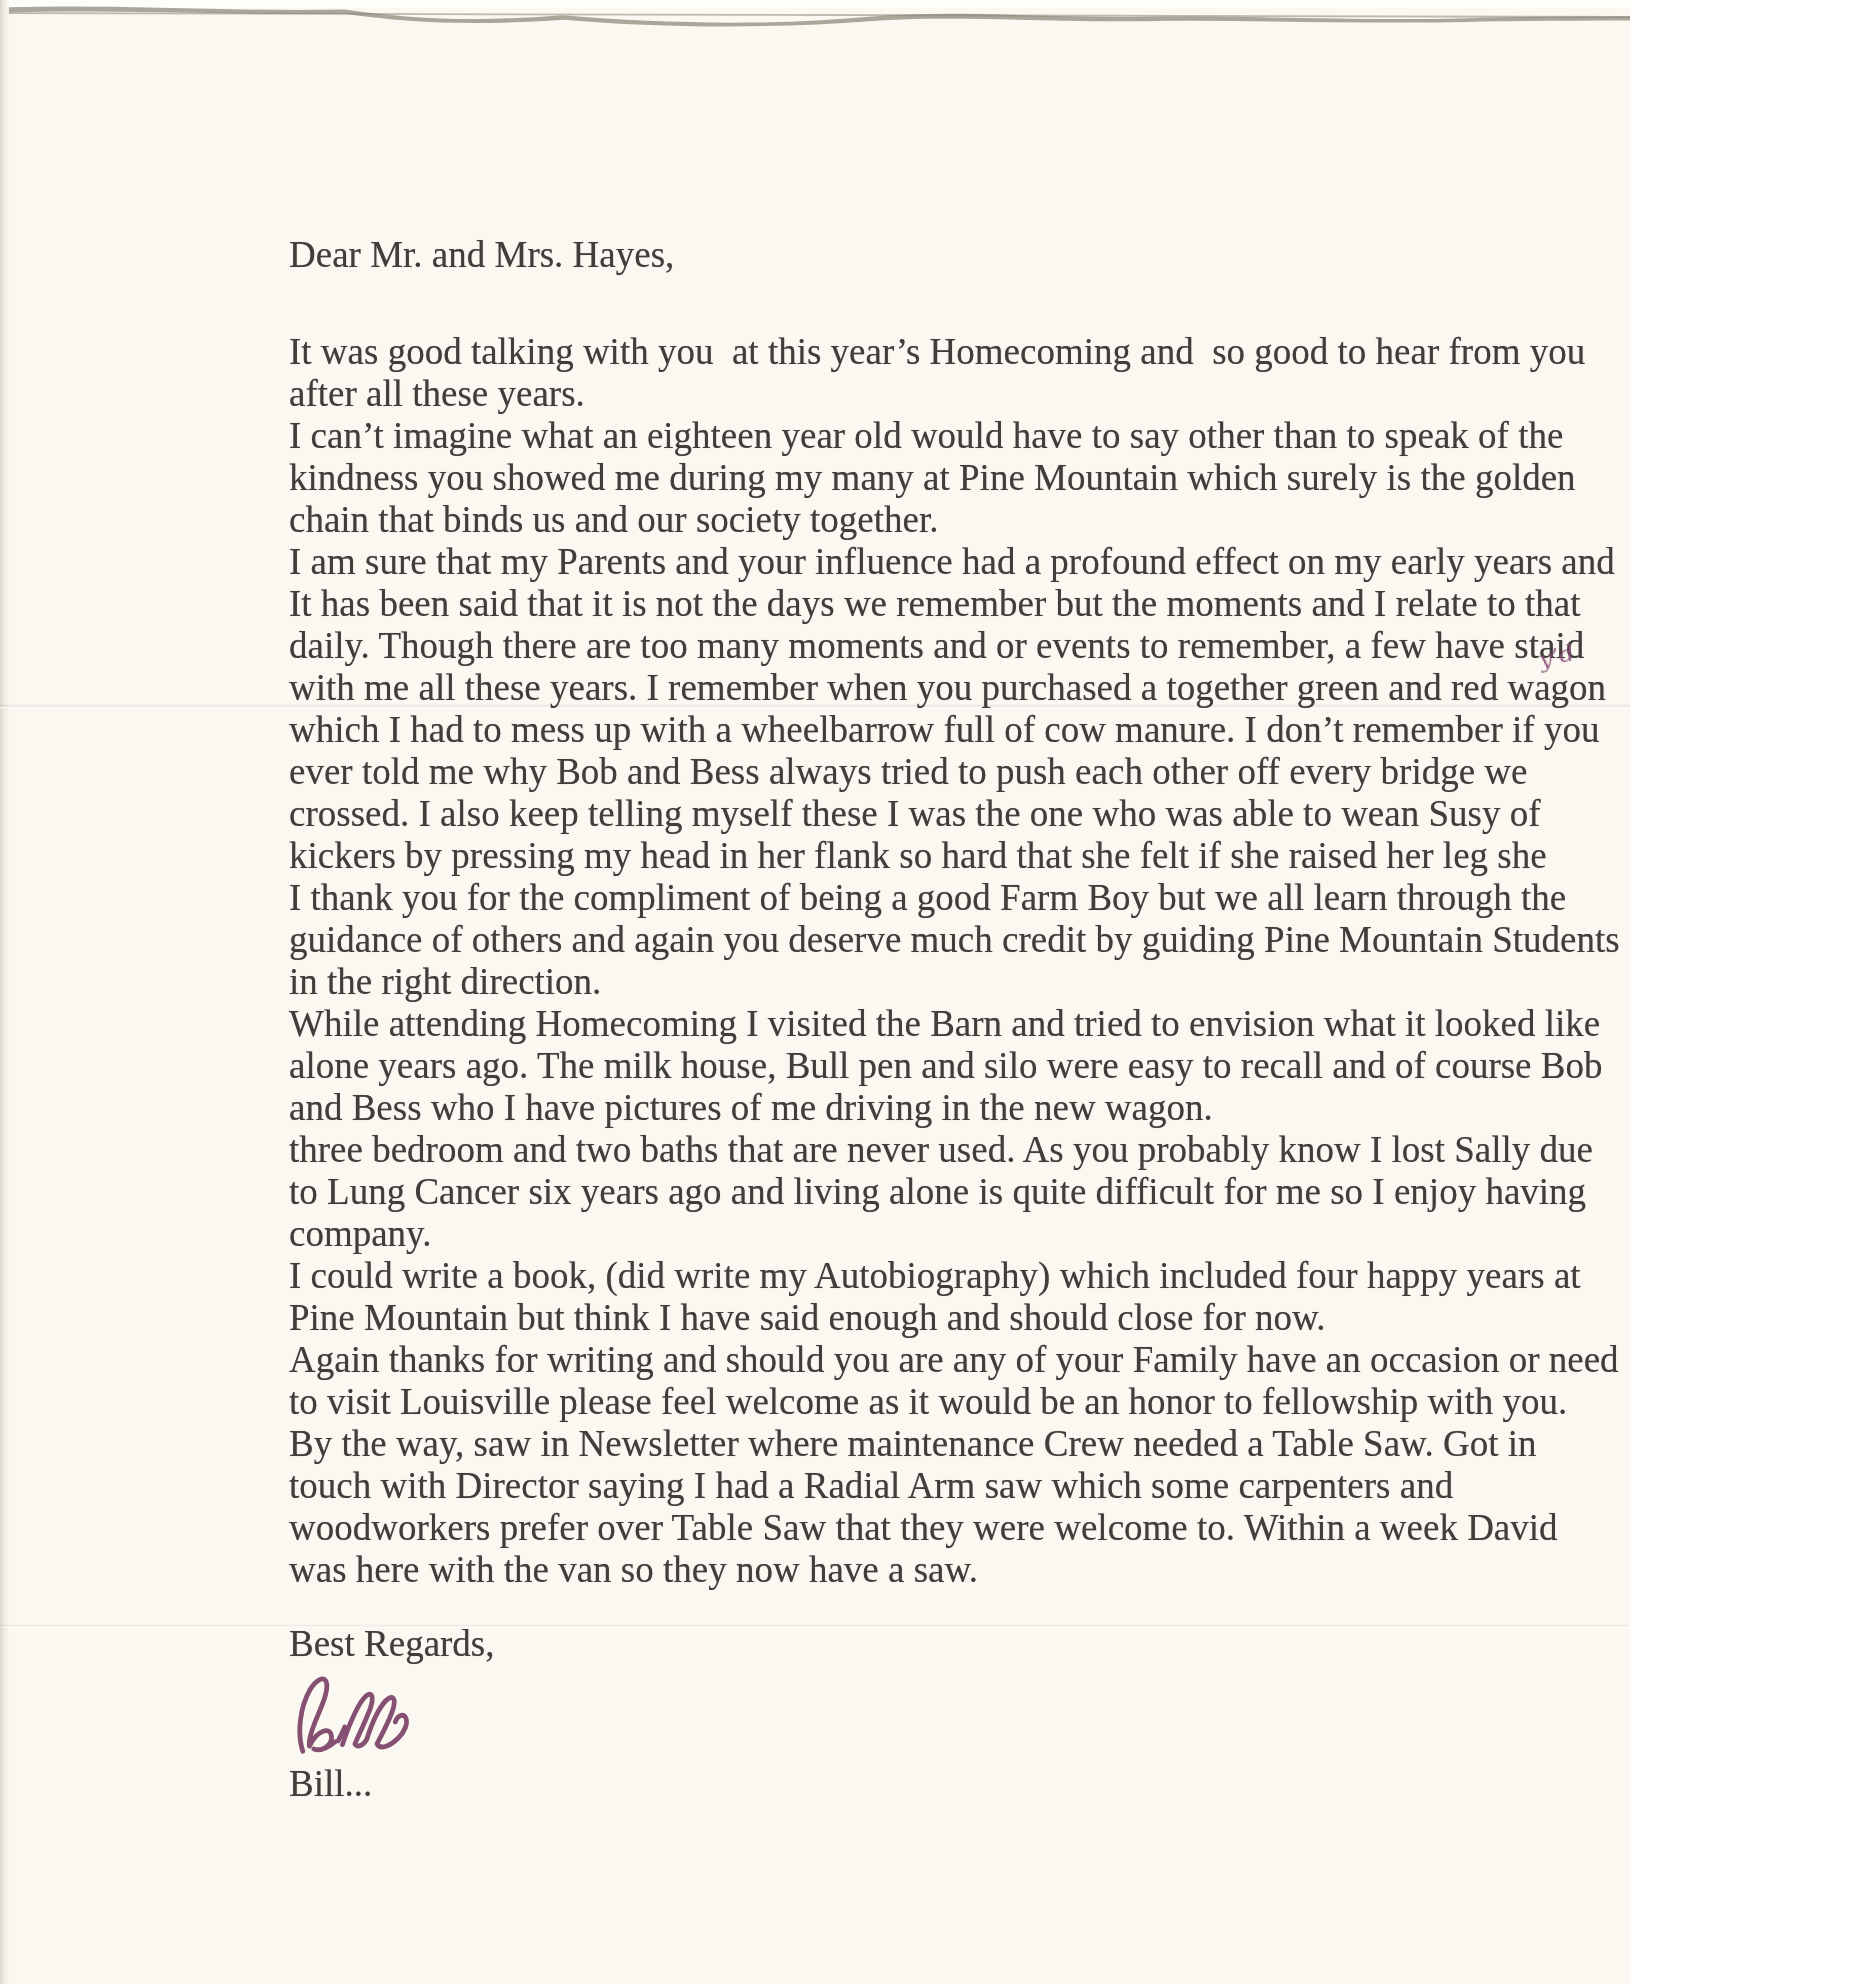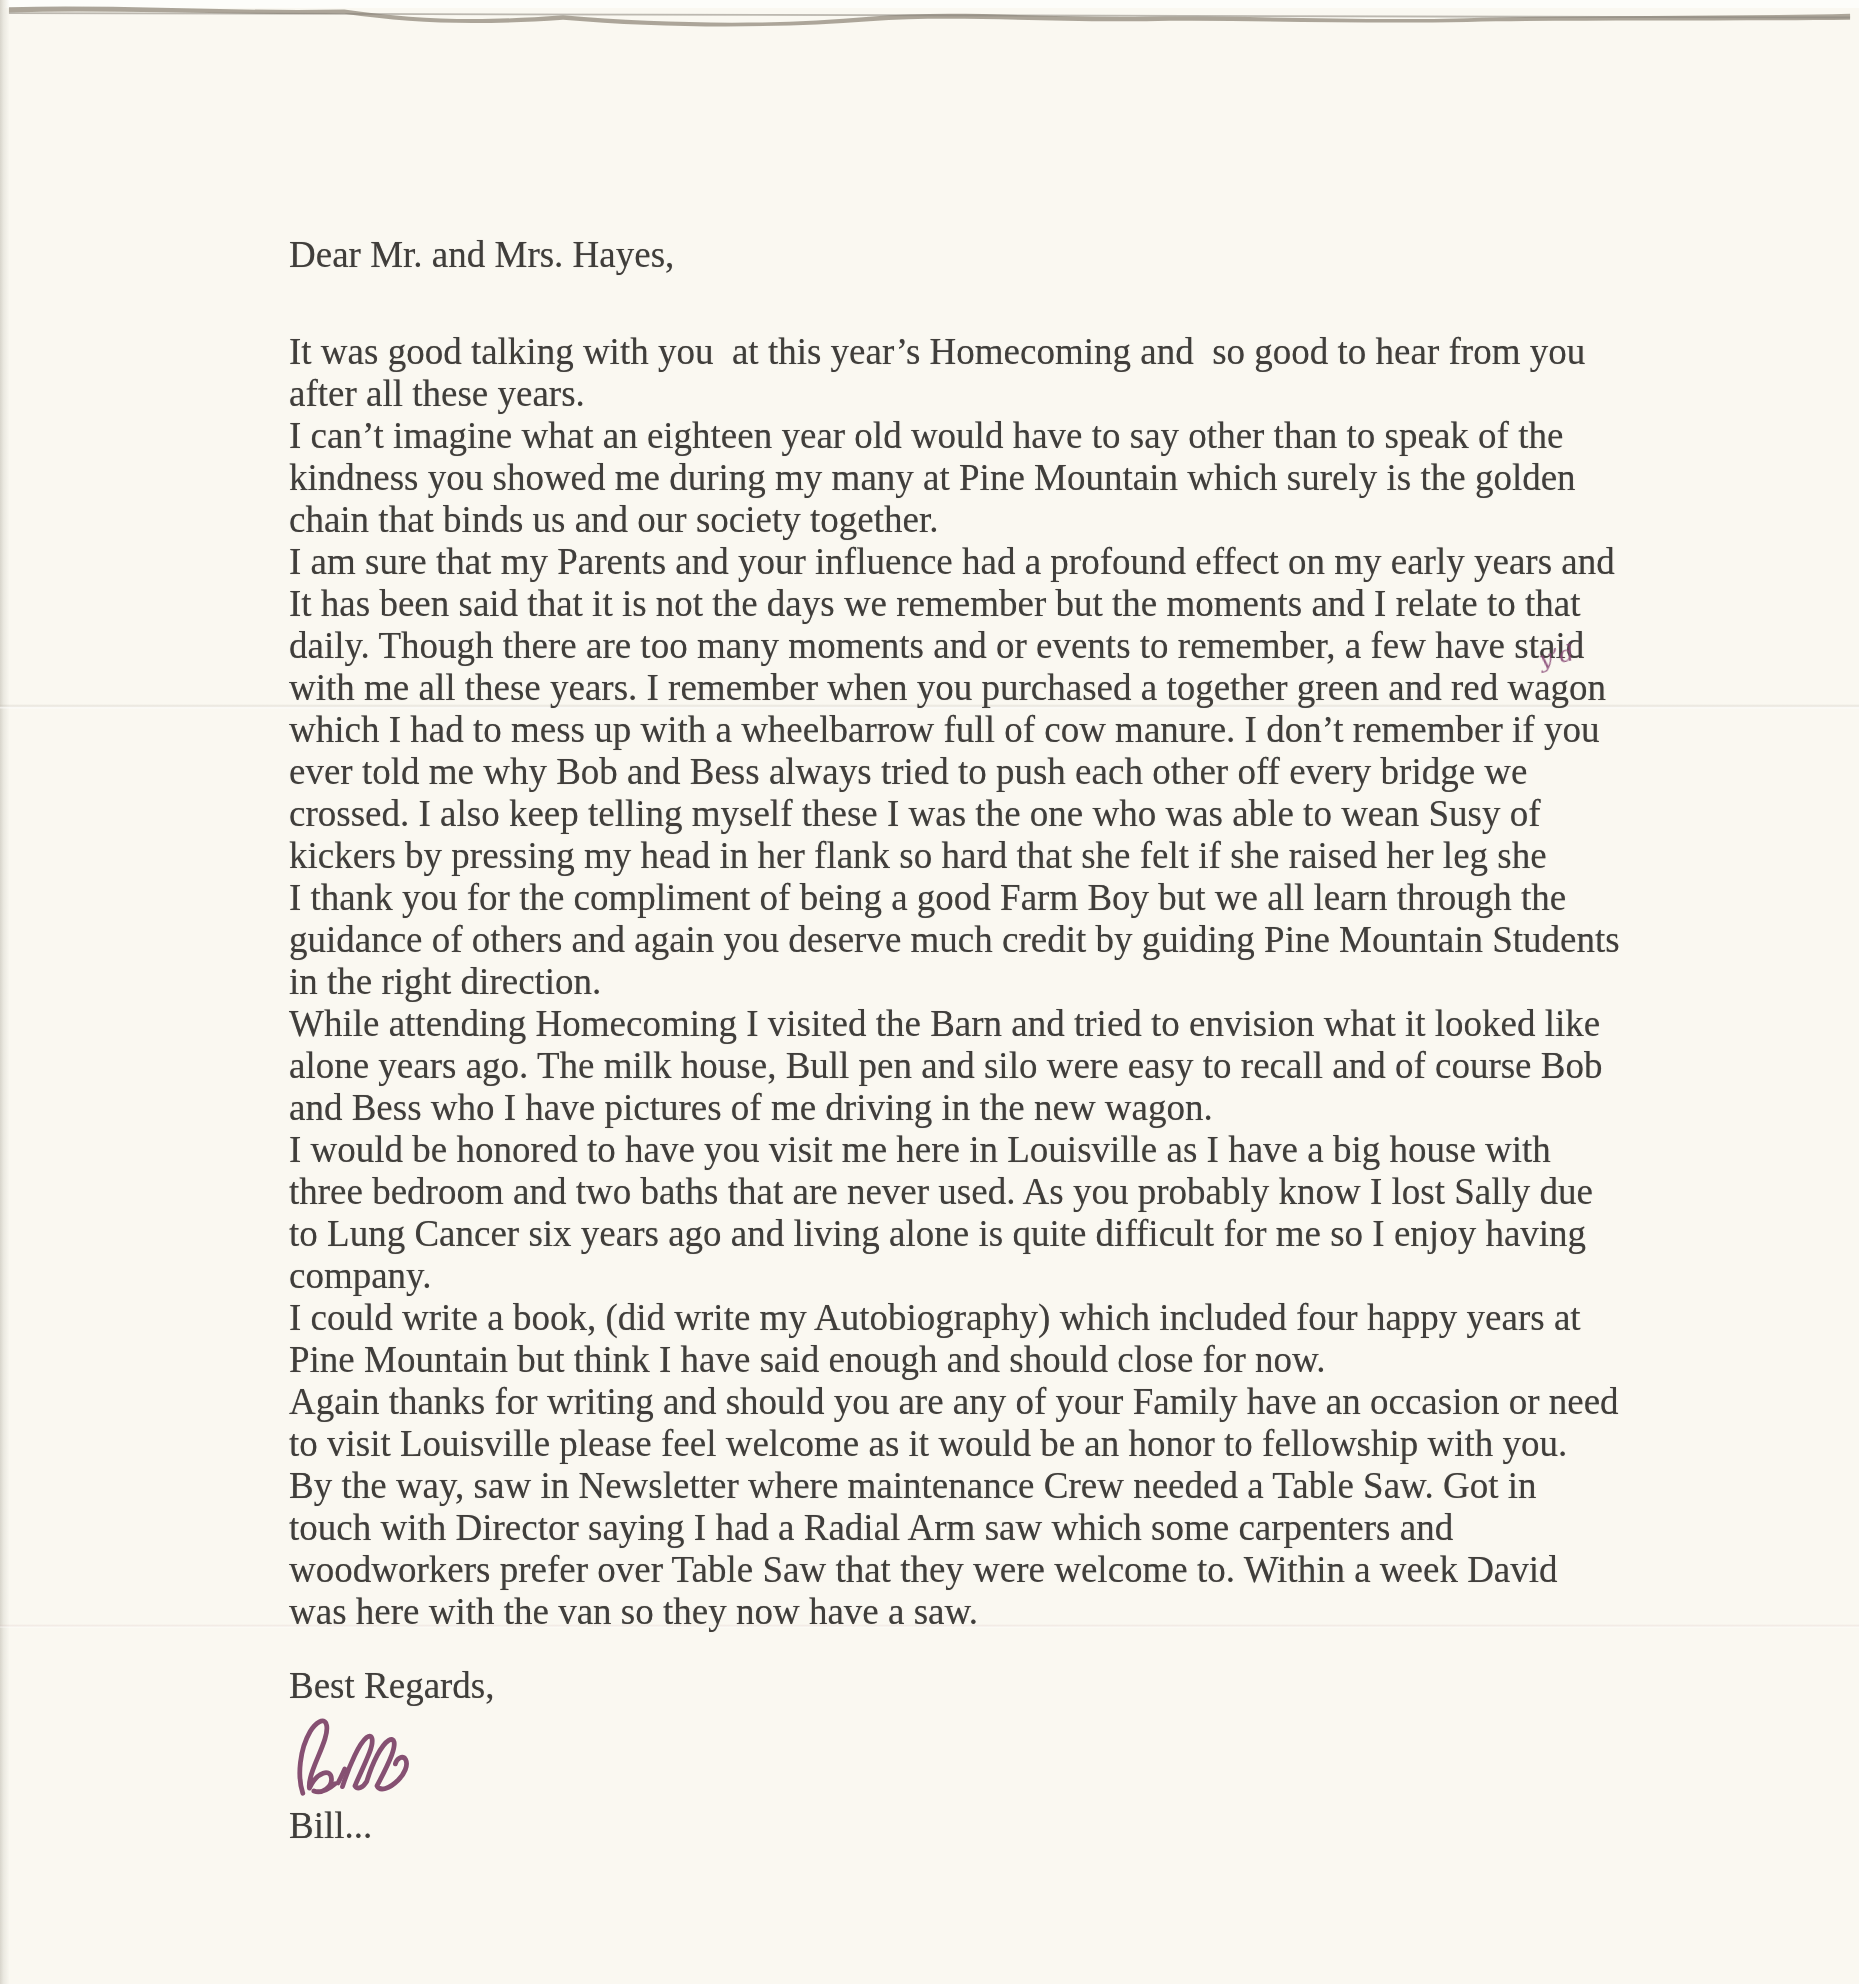--- a/index.html
+++ b/index.html
@@ -1,18 +1,18 @@
 <!DOCTYPE html>
 <html style="font-size:11.8px"><head>
 <meta charset="utf-8">
 <style>
   html,body{margin:0;padding:0;background:#ffffff;}
   .page{
     position:relative;
-    width:1859px;height:1985px;
+    width:1630px;height:1985px;
     background:#faf8f1;
     overflow:hidden;
     font-family:"Liberation Serif", serif;
     color:#403e3b;
   }
   
   .top-white{position:absolute;top:0;left:0;width:100%;height:8px;background:#fdfdfa;}
   .scan-edge{position:absolute;top:0;left:0;width:1859px;height:35px;}
   
   .left-edge{
@@ -91,21 +91,20 @@
     <div class="line">which I had to mess up with a wheelbarrow full of cow manure. I don’t remember if you</div>
     <div class="line">ever told me why Bob and Bess always tried to push each other off every bridge we</div>
     <div class="line">crossed. I also keep telling myself these I was the one who was able to wean Susy of</div>
     <div class="line">kickers by pressing my head in her flank so hard that she felt if she raised her leg she</div>
     <div class="line">I thank you for the compliment of being a good Farm Boy but we all learn through the</div>
     <div class="line">guidance of others and again you deserve much credit by guiding Pine Mountain Students</div>
     <div class="line">in the right direction.</div>
     <div class="line">While attending Homecoming I visited the Barn and tried to envision what it looked like</div>
     <div class="line">alone years ago. The milk house, Bull pen and silo were easy to recall and of course Bob</div>
     <div class="line">and Bess who I have pictures of me driving in the new wagon.</div>
-    <div class="line">I would be honored to have you visit me here in Louisville as I have a big house with</div>
     <div class="line">three bedroom and two baths that are never used. As you probably know I lost Sally due</div>
     <div class="line">to Lung Cancer six years ago and living alone is quite difficult for me so I enjoy having</div>
     <div class="line">company.</div>
     <div class="line">I could write a book, (did write my Autobiography) which included four happy years at</div>
     <div class="line">Pine Mountain but think I have said enough and should close for now.</div>
     <div class="line">Again thanks for writing and should you are any of your Family have an occasion or need</div>
     <div class="line">to visit Louisville please feel welcome as it would be an honor to fellowship with you.</div>
     <div class="line">By the way, saw in Newsletter where maintenance Crew needed a Table Saw. Got in</div>
     <div class="line">touch with Director saying I had a Radial Arm saw which some carpenters and</div>
     <div class="line">woodworkers prefer over Table Saw that they were welcome to. Within a week David</div>

